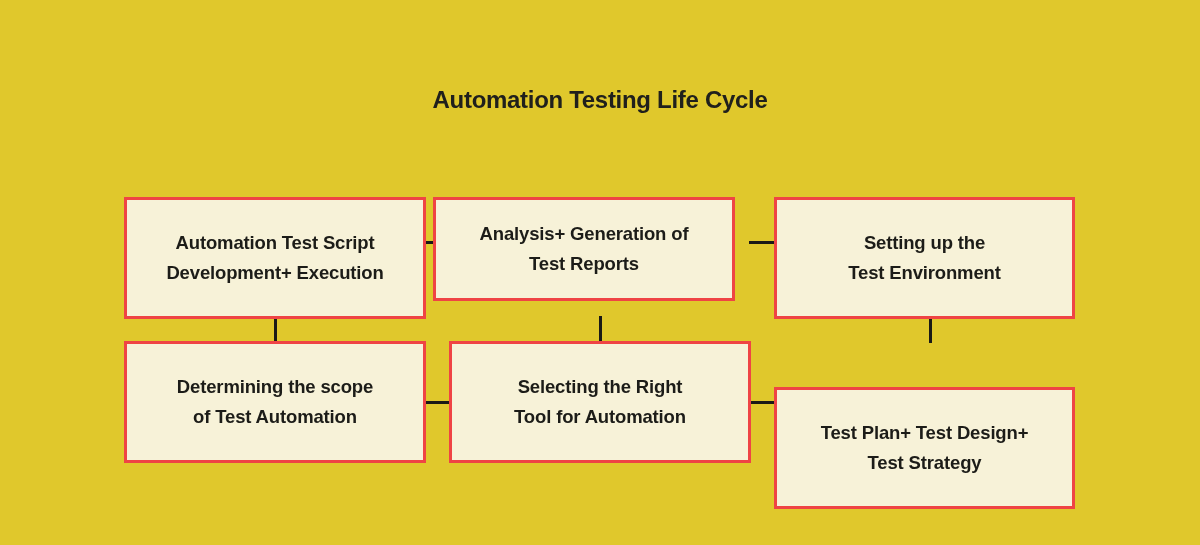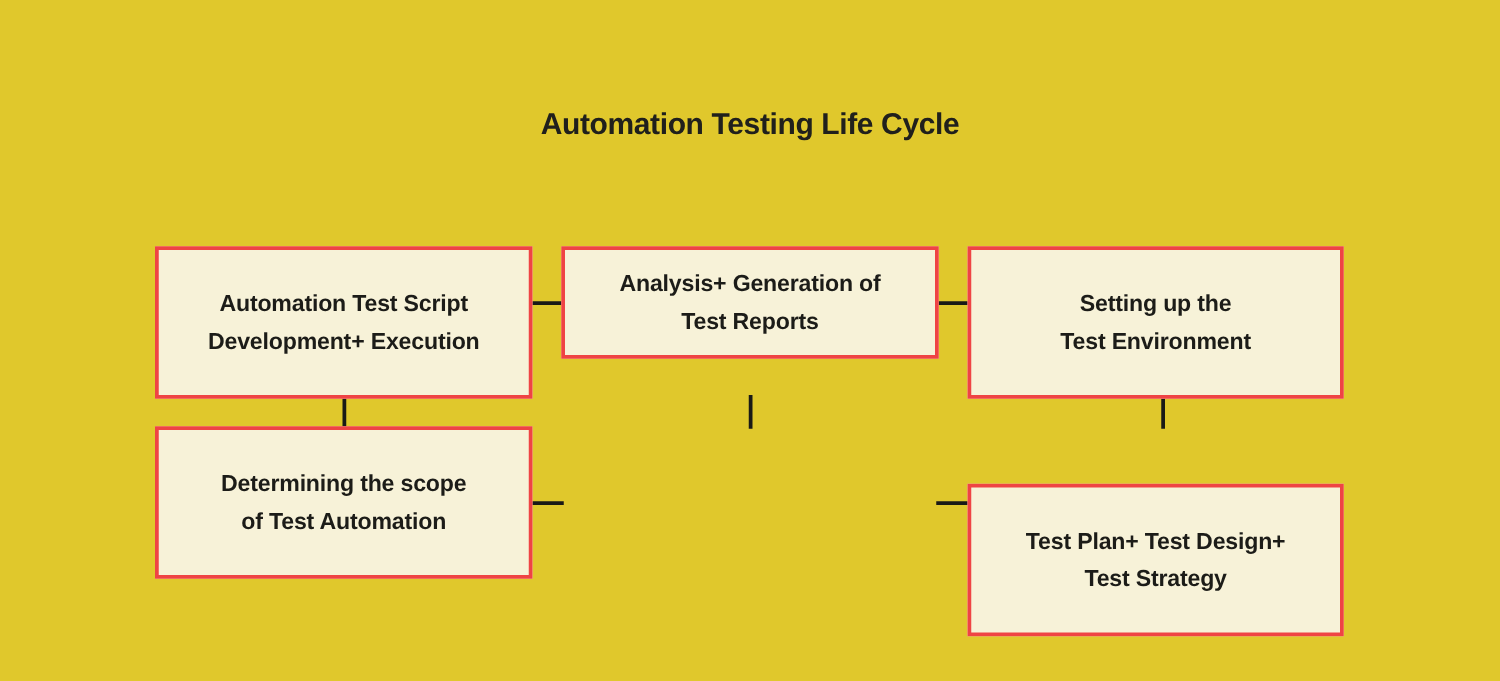--- a/index.html
+++ b/index.html
@@ -79,34 +79,38 @@
 
   <div class="connector v" style="left:274px; top:316px; height:27px;"></div>
   <div class="connector v" style="left:599px; top:316px; height:27px;"></div>
   <div class="connector v" style="left:929px; top:316px; height:27px;"></div>
 
   <div class="node-box" style="left:124px; top:197px; width:302px; height:122px;">
     <span class="node-label">Automation Test Script
 Development+ Execution</span>
   </div>
 
-  <div class="node-box" style="left:449px; top:197px; width:302px; height:90px;">
+  <div class="node-box" style="left:433px; top:197px; width:302px; height:104px;">
     <span class="node-label">Analysis+ Generation of
 Test Reports</span>
   </div>
 
   <div class="node-box" style="left:124px; top:341px; width:302px; height:122px;">
     <span class="node-label">Determining the scope
 of Test Automation</span>
   </div>
 
   <div class="node-box" style="left:774px; top:197px; width:301px; height:122px;">
     <span class="node-label">Setting up the
 Test Environment</span>
   </div>
 
+  <div class="node-box" style="left:449px; top:341px; width:302px; height:122px;">
+    <span class="node-label">Selecting the Right
+Tool for Automation</span>
+  </div>
 
   <div class="node-box" style="left:774px; top:341px; width:301px; height:122px;margin-top:46px;">
     <span class="node-label">Test Plan+ Test Design+
 Test Strategy</span>
   </div>
 
 </div>
 
 </body></html>

